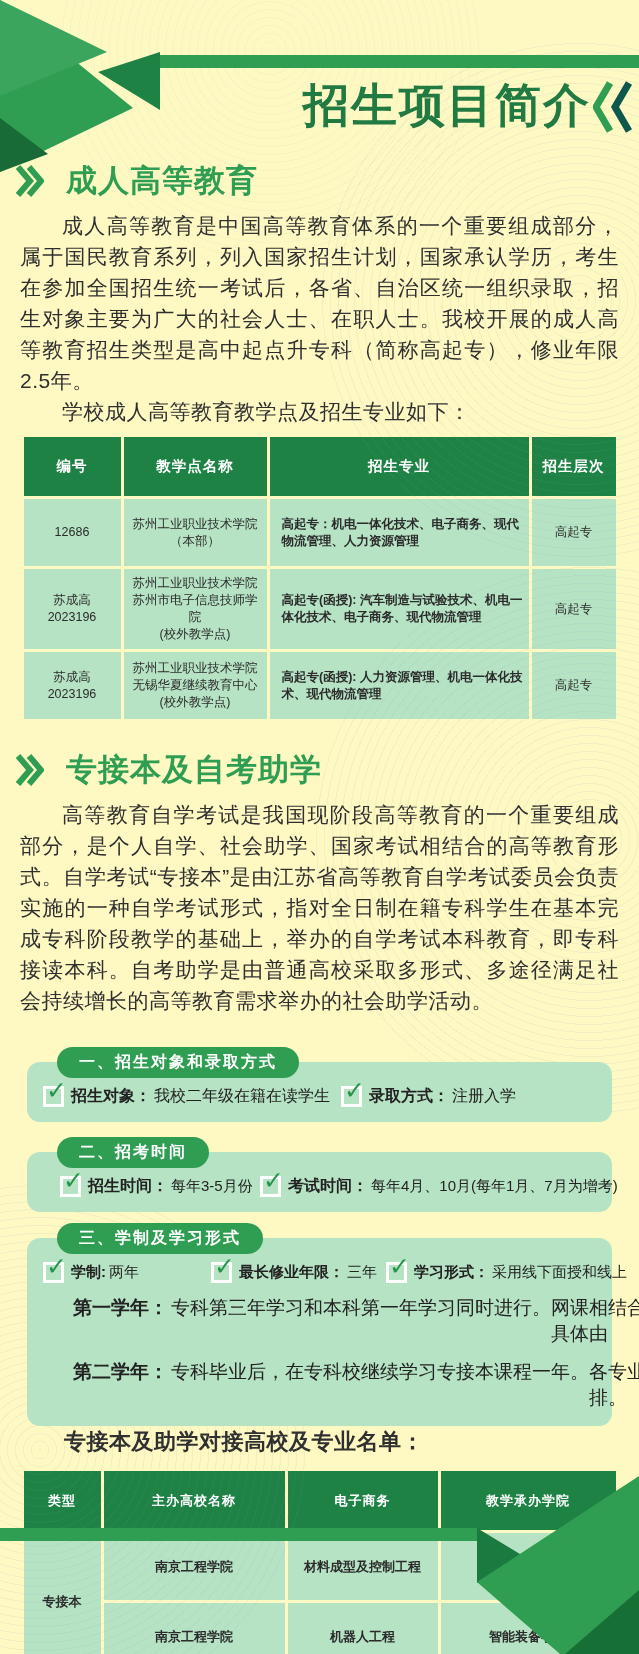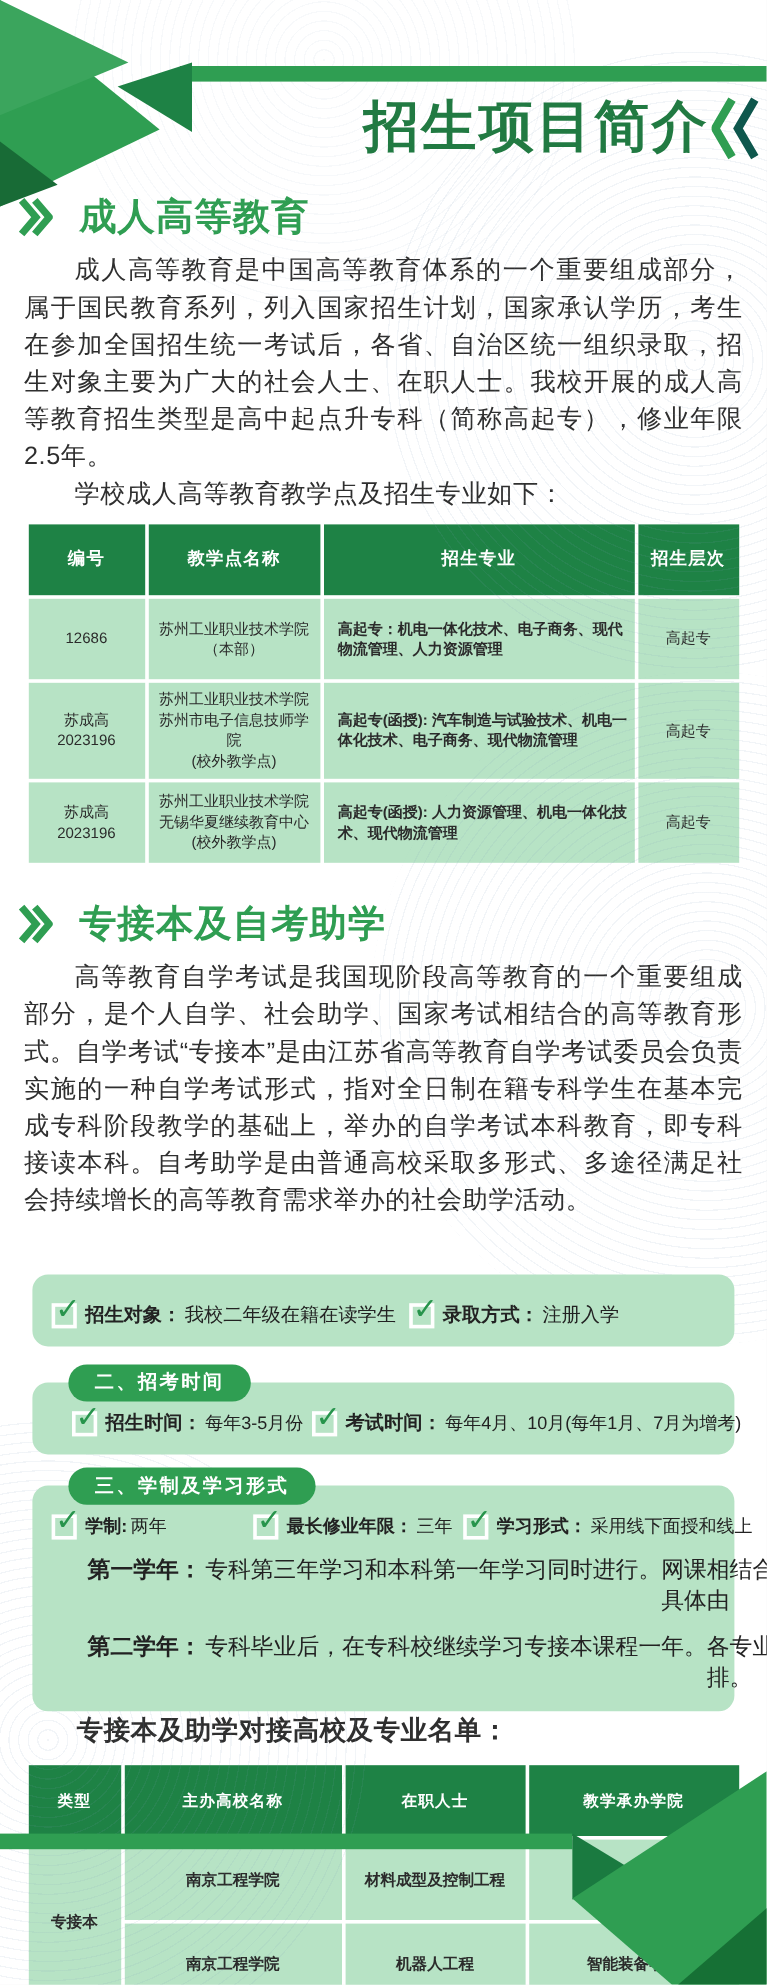--- a/index.html
+++ b/index.html
@@ -1,17 +1,17 @@
 <!DOCTYPE html>
 <html><head>
 <meta charset="utf-8">
 <style>
   html,body{margin:0;padding:0;}
   body{font-family:"Liberation Sans","DejaVu Sans",sans-serif;background:#e9e9e9;}
-  .poster{position:relative;width:639px;height:1654px;margin:0 auto;background:#ffffff;overflow:hidden;}
+  .poster{position:relative;width:639px;height:1654px;margin:0 auto;background:#fef9c3;overflow:hidden;}
 
   
   .rings{position:absolute;border-radius:50%;
     background:repeating-radial-gradient(circle,rgba(125,155,185,0.10) 0 1px,transparent 1px 8px);
     pointer-events:none;}
   .rings.r1{width:520px;height:520px;right:-200px;top:40px;}
   .rings.r2{width:560px;height:560px;right:-230px;top:560px;}
   .rings.r3{width:540px;height:540px;left:-230px;top:1180px;}
   .rings.r4{width:420px;height:420px;left:60px;top:-160px;opacity:.6;}
 
@@ -137,20 +137,21 @@
     <svg width="30" height="34" viewBox="0 0 30 34">
       <polyline points="4,3 16,17 4,31" stroke="#2F9E52" stroke-width="6" fill="none"></polyline>
       <polyline points="15,3 27,17 15,31" stroke="#2F9E52" stroke-width="6" fill="none"></polyline>
     </svg>
     <span class="txt">专接本及自考助学</span>
   </div>
 
   <p class="para">高等教育自学考试是我国现阶段高等教育的一个重要组成部分，是个人自学、社会助学、国家考试相结合的高等教育形式。自学考试“专接本”是由江苏省高等教育自学考试委员会负责实施的一种自学考试形式，指对全日制在籍专科学生在基本完成专科阶段教学的基础上，举办的自学考试本科教育，即专科接读本科。自考助学是由普通高校采取多形式、多途径满足社会持续增长的高等教育需求举办的社会助学活动。</p>
 
   <div class="card-wrap c1">
+    <div class="pill">一、招生对象和录取方式</div>
     <div class="card">
       <div class="card-row">
         <div class="check-item" style="flex:0 0 298px;">
           <span class="check"></span>
           <span class="ci-label">招生对象：</span>
           <span class="ci-value">我校二年级在籍在读学生</span>
         </div>
         <div class="check-item">
           <span class="check"></span>
           <span class="ci-label">录取方式：</span>
@@ -211,21 +212,21 @@
         <div class="sub-right">各专业根据实际情况安排。</div>
       </div>
     </div>
   </div>
 
   <p class="para tight list-title">专接本及助学对接高校及专业名单：</p>
 
   <div class="gtable t2">
     <div class="cell head">类型</div>
     <div class="cell head">主办高校名称</div>
-    <div class="cell head">在职人士</div>
+    <div class="cell head">电子商务</div>
     <div class="cell head">教学承办学院</div>
 
     <div class="cell span2">专接本</div>
     <div class="cell">南京工程学院</div>
     <div class="cell">材料成型及控制工程</div>
     <div class="cell">精密制造学院</div>
 
     <div class="cell">南京工程学院</div>
     <div class="cell">机器人工程</div>
     <div class="cell">智能装备学院</div>

